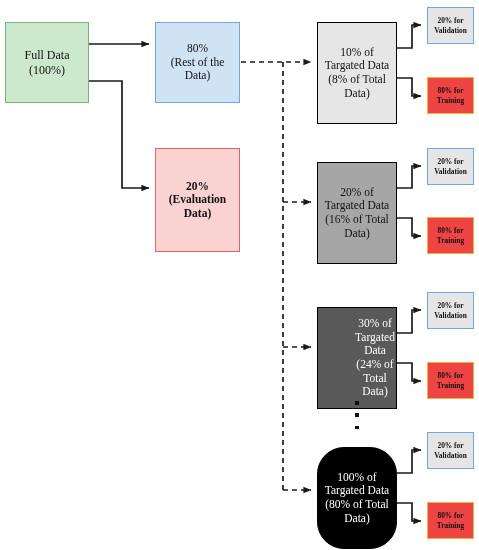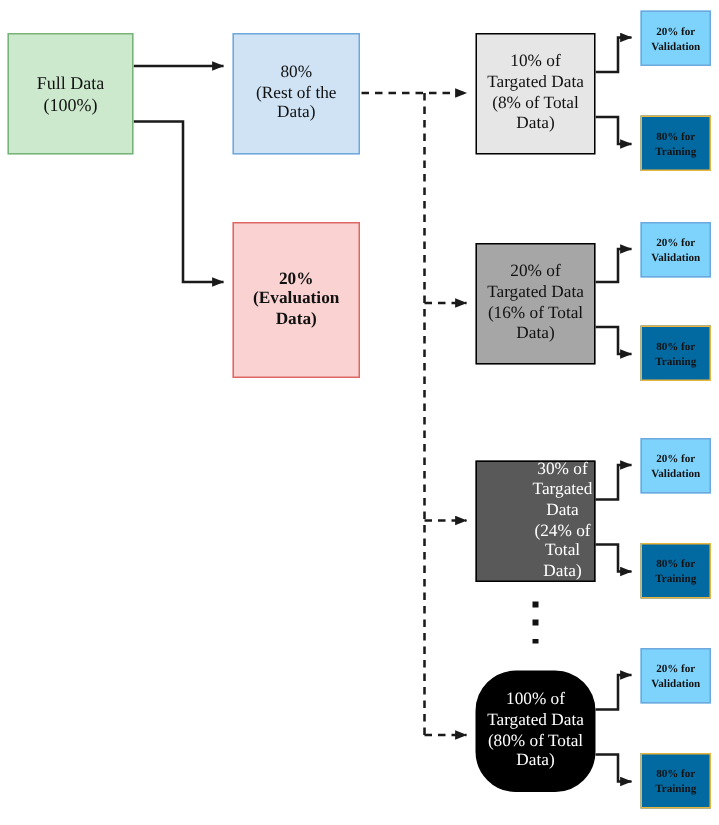--- a/index.html
+++ b/index.html
@@ -62,44 +62,44 @@
     left: 155px; top: 148px; width: 85px; height: 104px;
     background: #fad2d2;
     border-color: #e06666;
     font-size: 11.5px;
     font-weight: bold;
     color: #111111;
   }
 
   
   .n-target {
-    left: 317px; width: 80px; height: 81px;
+    left: 317px; width: 80px; height: 102px;
     border-color: #000000;
     font-size: 11.5px;
     justify-content: center;
   }
   .t1 { top: 22px;  background: #e6e6e6; color: #111111; }
   .t2 { top: 162px; background: #a6a6a6; color: #111111; }
   .t3 { top: 307px; background: #595959; color: #ffffff; padding-left: 36px; }
   .t4 { top: 447px; background: #000000; color: #ffffff; border-radius: 27px; }
 
   
   .n-leaf {
     left: 427px; width: 47px; height: 37px;
     font-size: 7.4px;
     font-weight: bold;
     line-height: 1.35;
     color: #111111;
   }
   .leaf-val {
-    background: #7dd3fc;
+    background: #e5e5e5;
     border-color: #6fa8dc;
   }
   .leaf-tra {
-    background: #0369a1;
+    background: #ef4444;
     border-color: #e8b63c;
   }
 
   .v1a { top: 7px; }
   .v1b { top: 77px; }
   .v2a { top: 148px; }
   .v2b { top: 217px; }
   .v3a { top: 292px; }
   .v3b { top: 362px; }
   .v4a { top: 432px; }

